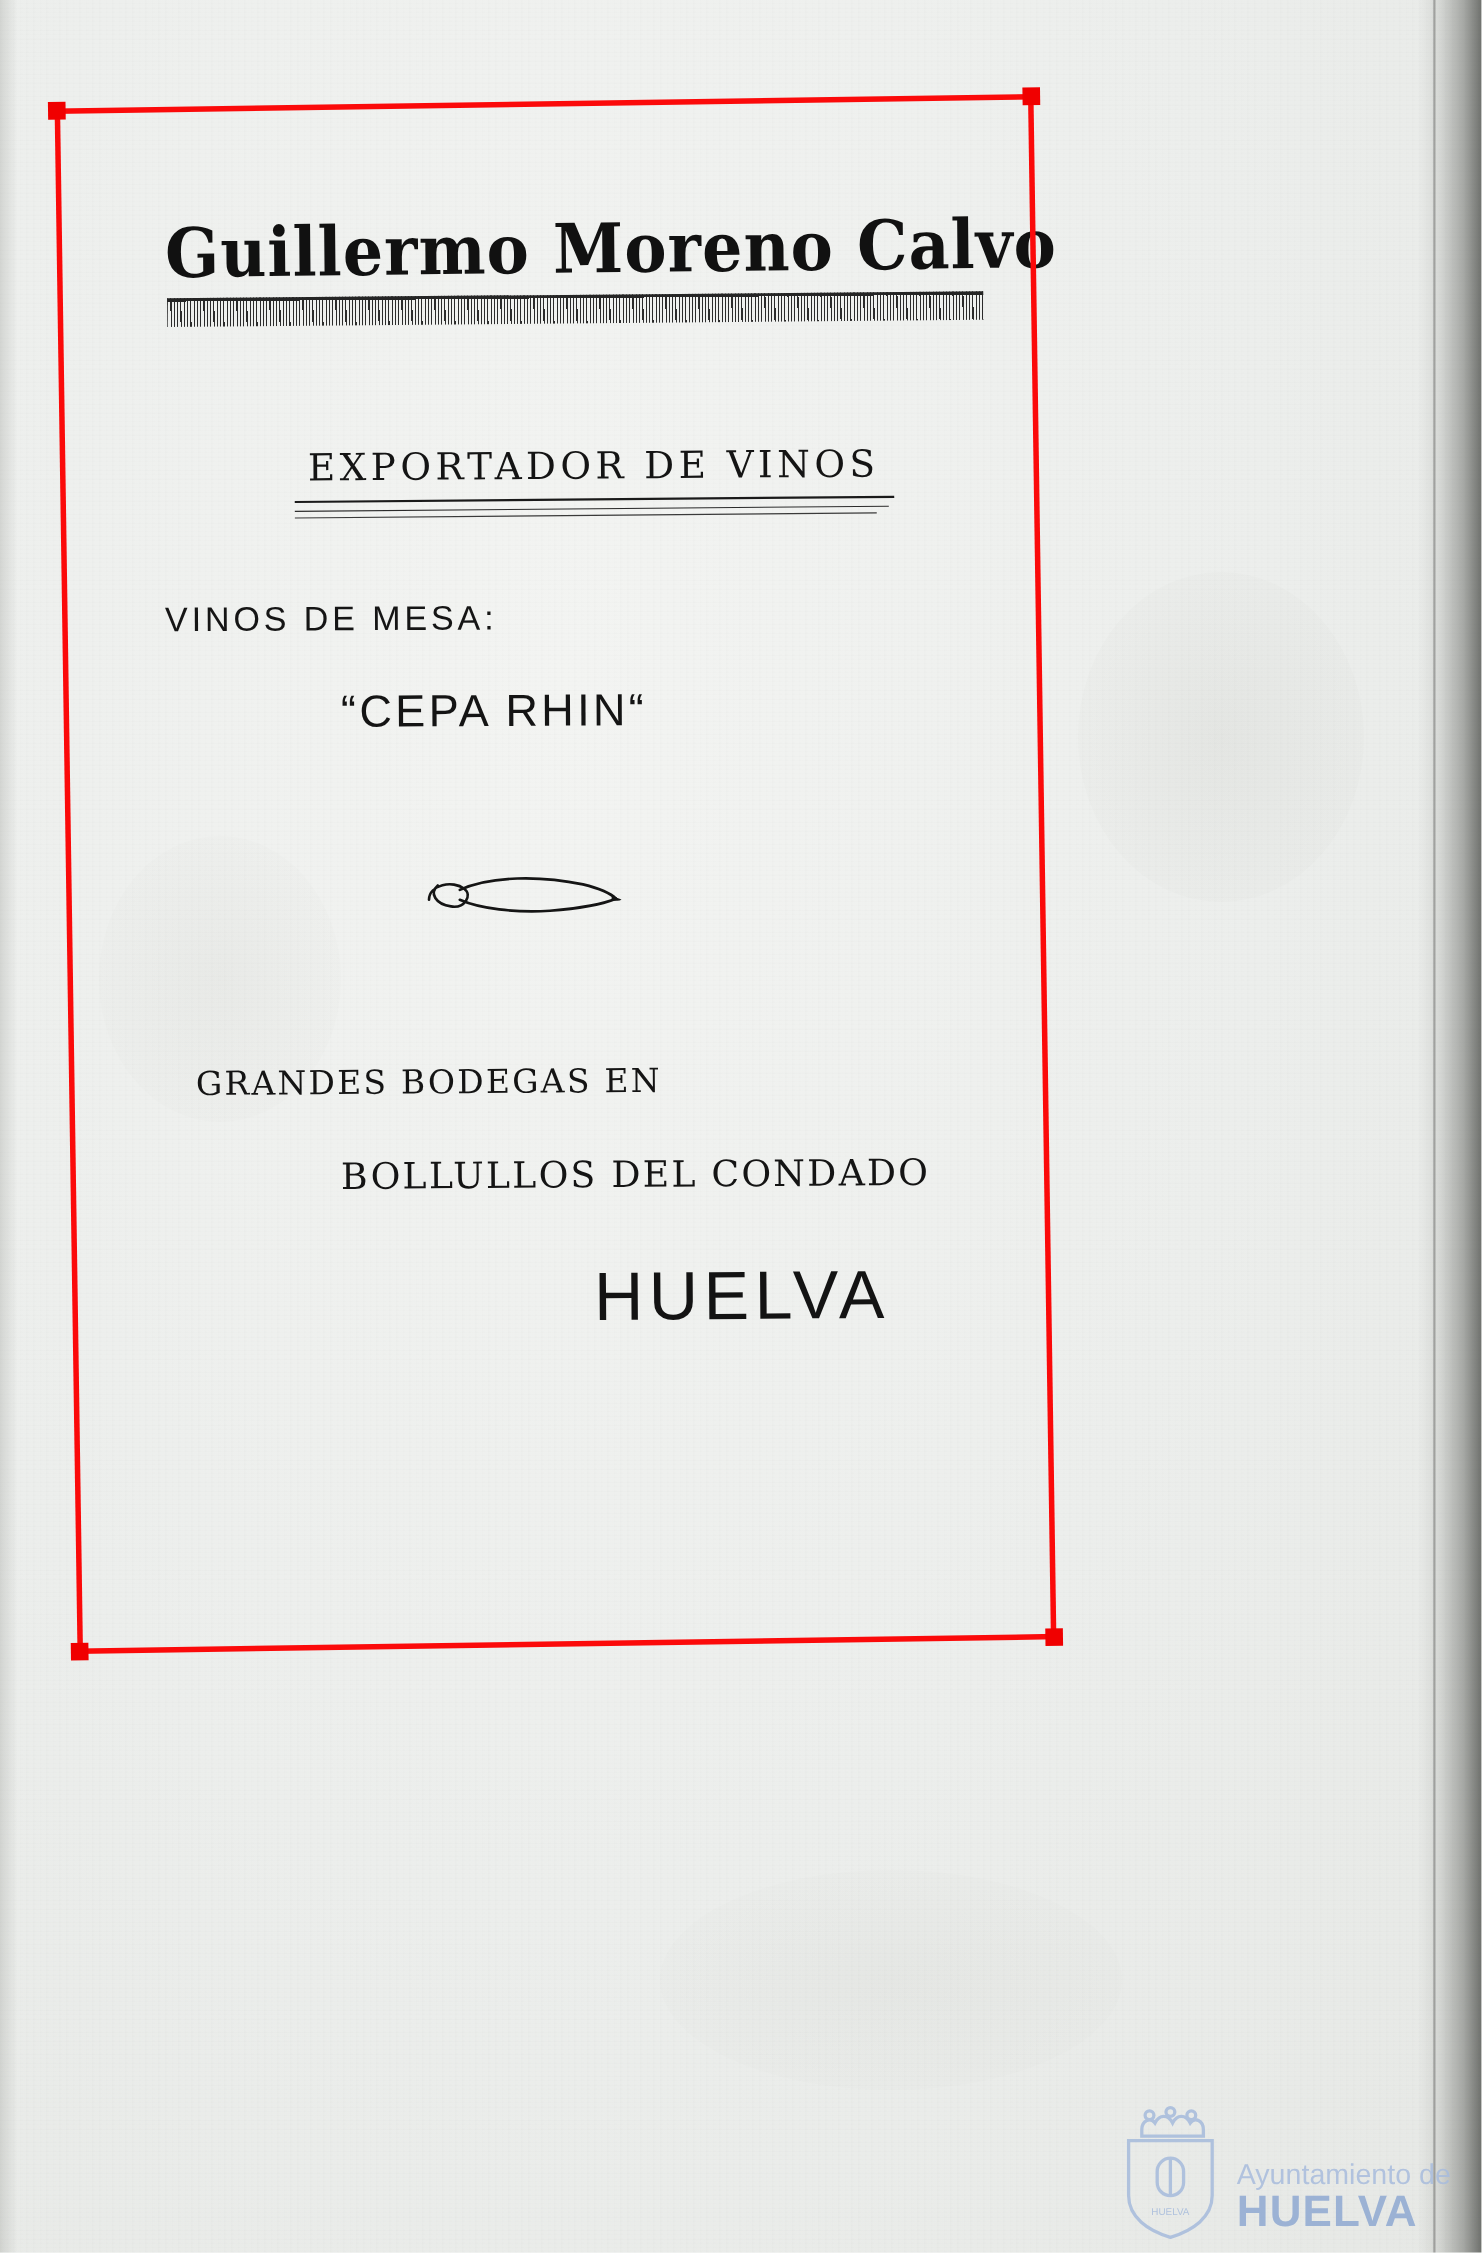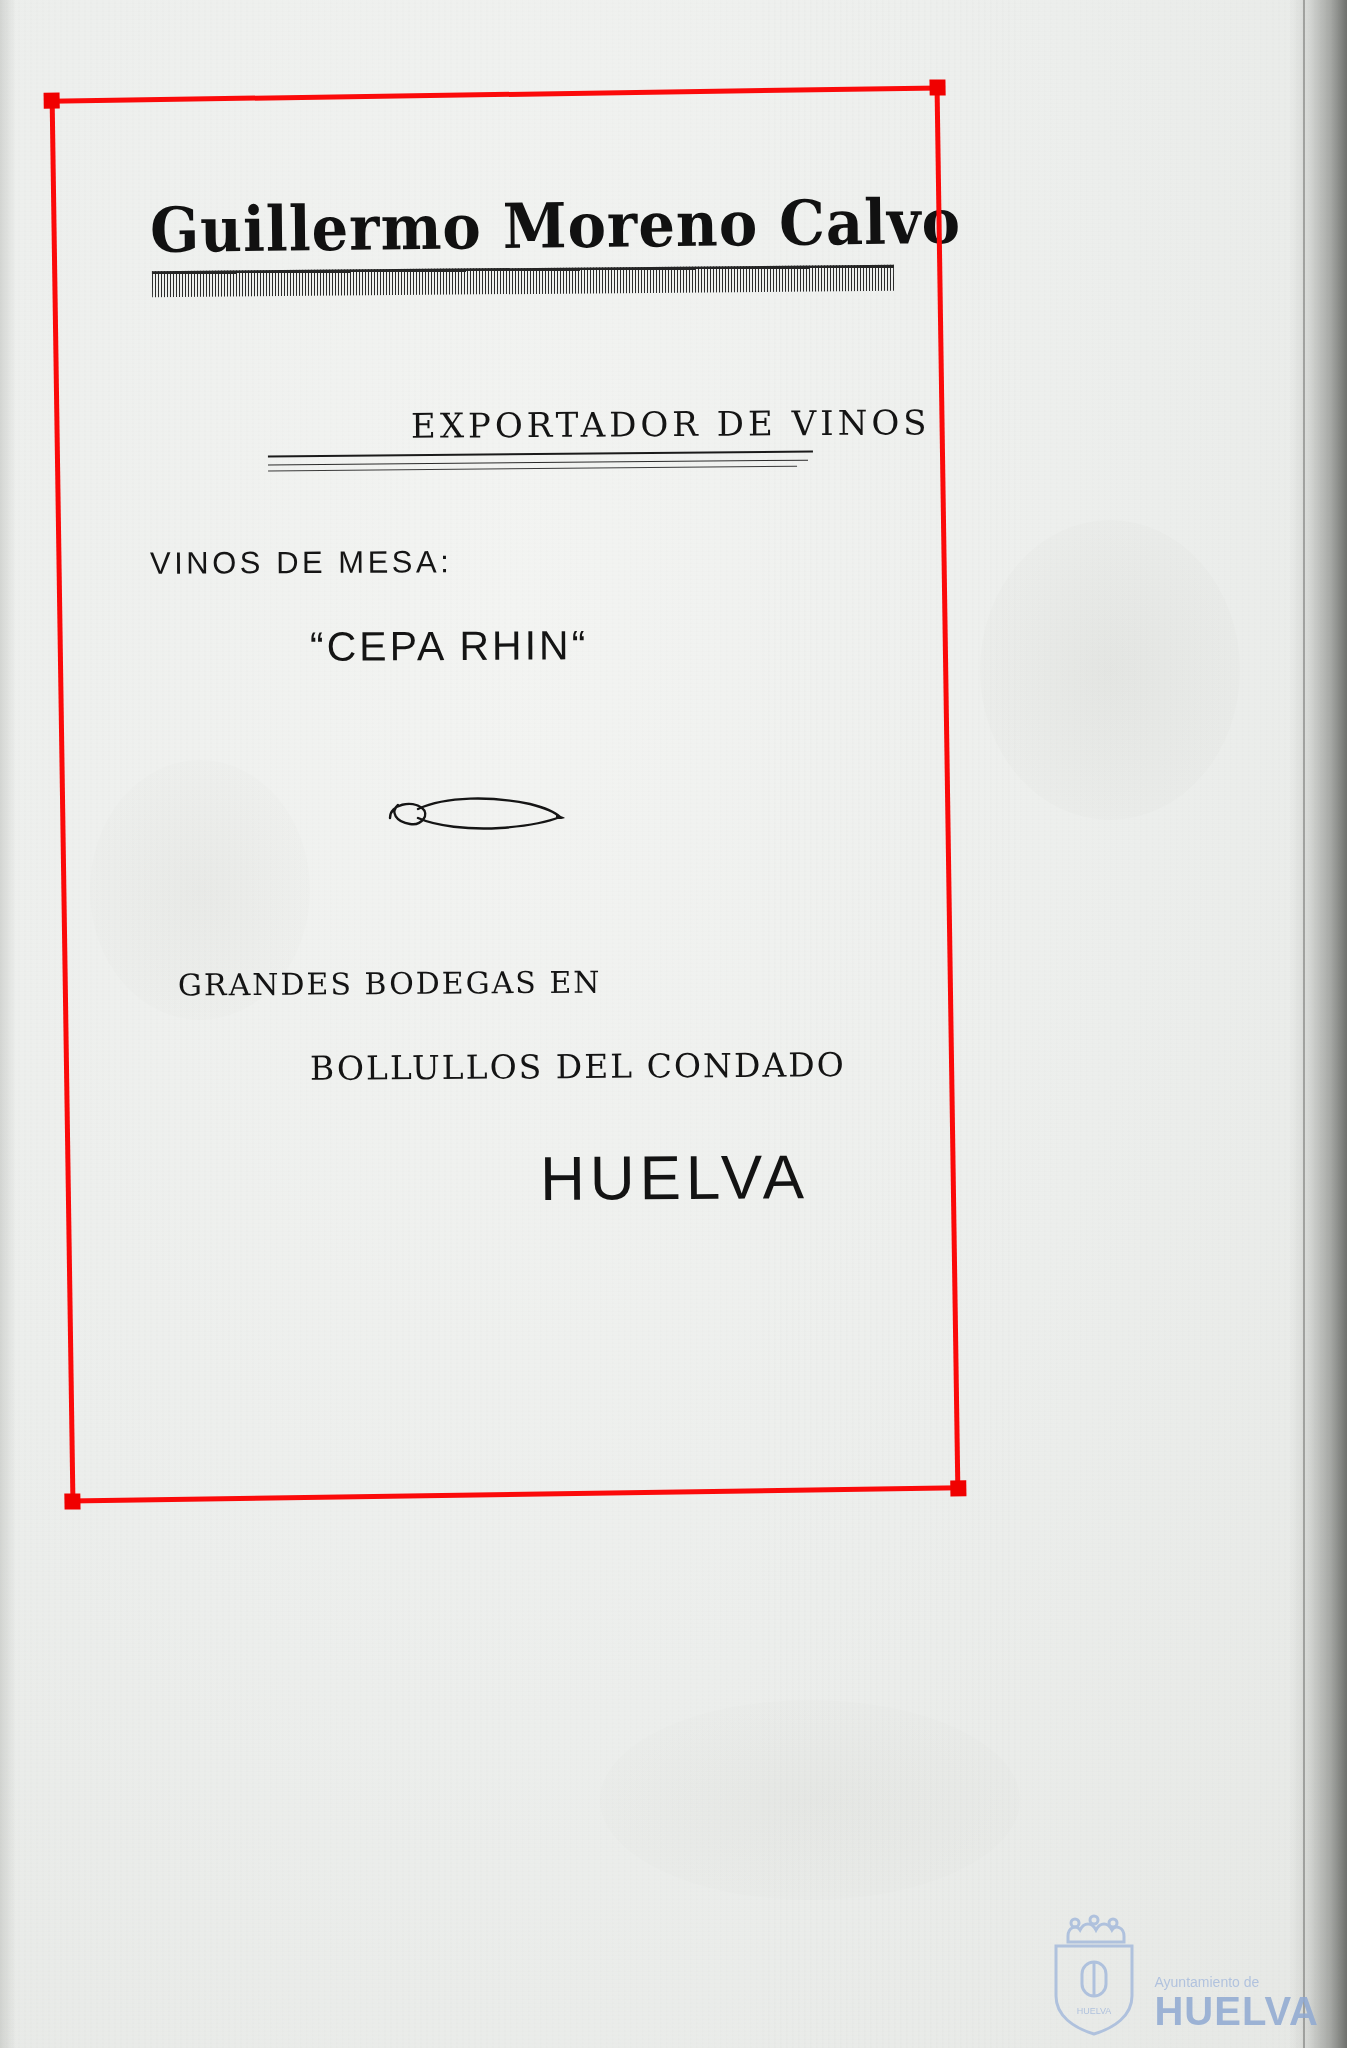--- a/index.html
+++ b/index.html
@@ -115,21 +115,21 @@
     transform: rotate(-0.5deg);
     background:
       linear-gradient(to bottom, #141414 0px, #141414 3px, rgba(0,0,0,0) 3px),
       repeating-linear-gradient(90deg, #1b1b1b 0px, #1b1b1b 1px, rgba(0,0,0,0) 1px, rgba(0,0,0,0) 3px);
     background-size: 100% 100%, 100% 100%;
     opacity: 0.92;
   }
 
   .subtitle-block {
     margin-top: 110px;
-    text-align: right;
+    text-align: center;
     padding-right: 10px;
   }
   .subtitle {
     font-family: "DejaVu Serif", serif;
     font-size: 34px;
     letter-spacing: 4px;
     font-weight: 400;
     transform: rotate(-0.4deg);
     display: inline-block;
   }
@@ -235,21 +235,21 @@
     gap: 12px;
     opacity: 0.85;
   }
   .wm-shield { width: 96px; height: 128px; }
   .wm-text {
     font-family: "Liberation Sans", sans-serif;
     color: #9fb4d8;
     line-height: 1.05;
     padding-bottom: 6px;
   }
-  .wm-text .l1 { font-size: 14px; color: #a8bcdd; }
+  .wm-text .l1 { font-size: 26px; color: #a8bcdd; }
   .wm-text .l2 { font-size: 40px; font-weight: 700; color: #8fa9d2; letter-spacing: 1px; }
 
   
   .stain {
     position: absolute;
     border-radius: 50%;
     pointer-events: none;
   }
   .s1 { left: 980px; top: 520px; width: 260px; height: 300px; background: radial-gradient(ellipse, rgba(150,150,140,0.10), rgba(150,150,140,0)); }
   .s2 { left: 90px;  top: 760px; width: 220px; height: 260px; background: radial-gradient(ellipse, rgba(150,150,140,0.08), rgba(150,150,140,0)); }

